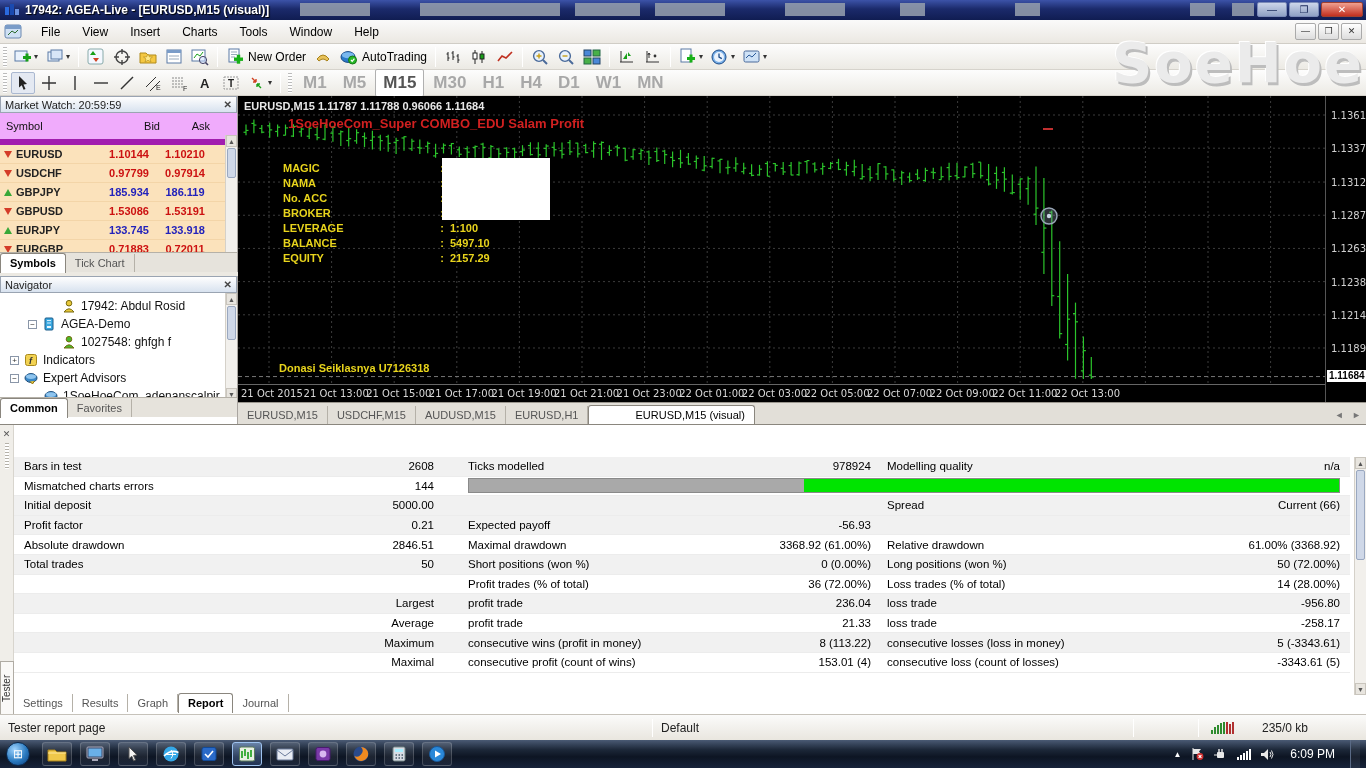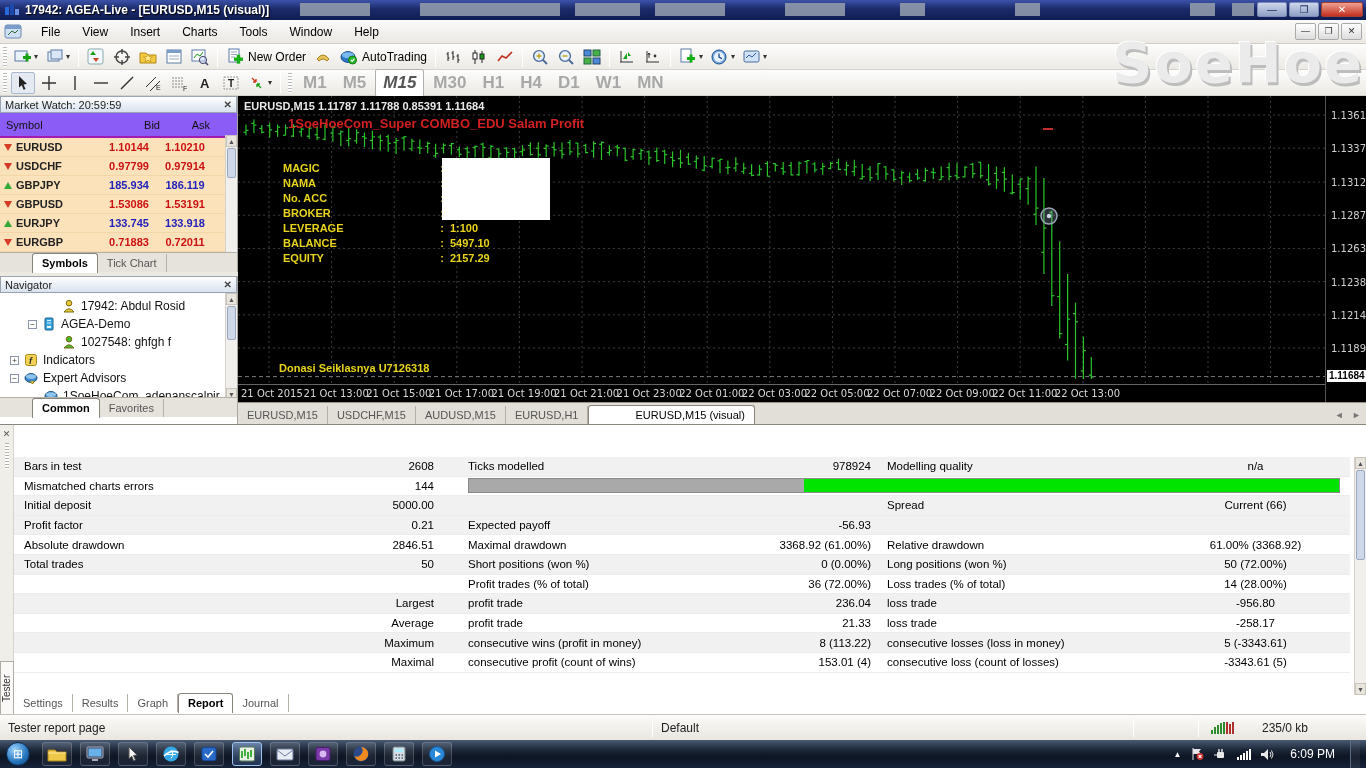--- a/index.html
+++ b/index.html
@@ -31,39 +31,39 @@
   .toolbar { left:0; width:1366px; height:26px; background:linear-gradient(#fdfdfd,#eceae4);
     display:flex; align-items:center; border-bottom:1px solid #d6d3cc; }
   #toolbar1 { top:44px; } #toolbar2 { top:70px; }
   .tbtn { height:22px; min-width:24px; display:flex; align-items:center; justify-content:center;
     border:1px solid transparent; border-radius:2px; margin:0 1px; padding:0 2px; }
   .tb-sep { width:1px; height:20px; background:#c9c5bd; margin:0 4px; border-right:1px solid #fff; }
   .grip { width:4px; height:20px; margin:0 3px; background:repeating-linear-gradient(#bbb 0 1px,#fff 1px 3px); }
   .tb-label { font-size:12px; margin-left:4px; }
   .dd-arrow { font-size:8px; color:#333; margin-left:2px; }
   .period-btn { font-size:17px; font-weight:bold; color:#a8a8a8; padding:3px 7px; margin:0 1px; }
-  .period-btn.active { color:#555; background:#fff; border:1px solid #b0b0b0; border-radius:2px;font-style:italic; }
+  .period-btn.active { color:#555; background:#fff; border:1px solid #b0b0b0; border-radius:2px; }
 
   
   #watermark { top:30px; right:2px; font-size:56px; font-weight:bold; letter-spacing:2px;
     color:#ebebeb; text-shadow:2px 3px 0 #bdbdbd,-1px -1px 0 #fff; z-index:40; pointer-events:none;
     font-family:"DejaVu Sans",sans-serif; }
 
   
   .panel-title { height:17px; background:linear-gradient(#fefefe,#d8e2ef); border:1px solid #9aa4b2;
     display:flex; align-items:center; justify-content:space-between; padding:0 4px; font-size:11px; color:#222; }
   .panel-x { font-size:10px; color:#444; font-weight:bold; }
-  .tabstrip { display:flex; align-items:flex-end; height:20px; background:#e6e3dc; border-top:1px solid #b5b1a8; font-size:11px;padding-left:32px; }
+  .tabstrip { display:flex; align-items:flex-end; height:20px; background:#e6e3dc; border-top:1px solid #b5b1a8; font-size:11px; }
   .tab { padding:3px 9px; color:#555; border-right:1px solid #b5b1a8; }
   .tab.active { background:#fff; border:1px solid #8a867e; border-bottom:none; color:#000; font-weight:bold;
     border-radius:3px 3px 0 0; margin-bottom:-1px; padding-bottom:4px; }
 
   
   #market-watch { left:0; top:96px; width:238px; height:176px; background:#fff; border-right:1px solid #a9a5a0; }
-  #mw-head { display:flex; height:25px; border-bottom:2px solid #a21caf; align-items:center; background:#8b5cf6; }
+  #mw-head { display:flex; height:32px; border-bottom:6px solid #a21caf; align-items:center; background:#f0abfc; }
   #mw-head div { font-size:11px; color:#111; }
   .mw-row { display:flex; height:19px; align-items:center; background:#fbe2bb; border-bottom:1px solid #f3d5a8; }
   .mw-sym { width:104px; display:flex; align-items:center; padding-left:4px; gap:4px; font-weight:bold; color:#222; }
   .mw-bid,.mw-ask { width:56px; text-align:center; padding-right:6px; font-weight:bold; }
   .arr { width:0; height:0; border-left:4px solid transparent; border-right:4px solid transparent; }
   .arr.down { border-top:7px solid #d43c28; }
   .arr.up { border-bottom:7px solid #38a838; }
   .v-red { color:#cc1111; } .v-blue { color:#2222bb; }
   .scrollbar-v { position:absolute; right:0; width:12px; background:#f2f0ec; border-left:1px solid #d5d1c9; }
   .sb-btn { height:12px; font-size:7px; color:#555; text-align:center; line-height:12px; background:#e8e5df; border:1px solid #c9c5bd; }
@@ -96,21 +96,21 @@
 
   
   #terminal { left:0; top:424px; width:1366px; height:290px; background:#fff; border-top:1px solid #8a867e; }
   #term-summary { display:flex; align-items:center; height:26px; padding-left:24px; font-size:12px; color:#111; border-bottom:1px solid #e4e1da; background:#fbfbfa; gap:6px; }
   .dot-ico { width:9px; height:9px; border-radius:50%; background:radial-gradient(#fff,#9a9a9a); border:1px solid #888; }
   #report { position:absolute; left:14px; top:32px; width:1336px; }
   .rep-row { display:flex; align-items:center; height:19.6px; border-bottom:1px solid #ececec; font-size:11.5px; }
   .rep-row.alt { background:#f1f1f1; }
   .rl1 { width:286px; padding-left:10px; } .rv1 { width:134px; text-align:right; }
   .rl2 { width:300px; padding-left:34px; } .rv2 { width:137px; text-align:right; }
-  .rl3 { width:300px; padding-left:16px; } .rv3 { flex:1; text-align:center; padding-right:10px; }
+  .rl3 { width:300px; padding-left:16px; } .rv3 { flex:1; text-align:right; padding-right:10px; }
   .progress-wrap { margin-left:34px; flex:1; height:15px; border:1px solid #8a8a8a; background:#a9a9a9; display:flex; margin-right:10px; }
   .progress-green { background:#00e400; height:100%; }
   #term-left { position:absolute; left:0; top:0; width:14px; height:290px; background:#f0eee9; border-right:1px solid #d8d5ce; }
   #tester-vtab { position:absolute; left:0; top:236px; width:14px; height:54px; border:1px solid #b0aca4; background:#faf9f7;
     writing-mode:vertical-rl; transform:rotate(180deg); font-size:10px; color:#333; text-align:center; }
   #tester-tabs { position:absolute; left:14px; bottom:2px; display:flex; align-items:flex-end; height:20px; font-size:11px; }
 
   
   #statusbar { left:0; top:714px; width:1366px; height:26px; background:linear-gradient(#fbfbfa,#e9e6df);
     border-top:1px solid #c6c2ba; display:flex; align-items:center; font-size:12px; color:#222; }
@@ -979,21 +979,21 @@
           <line x1="842.9000000000001" y1="274.8479235411163" x2="845.4000000000001" y2="274.8479235411163" stroke="#2bc42b" stroke-width="1.2"></line>
           <line x1="845.4000000000001" y1="254.6452871946041" x2="847.9000000000001" y2="254.6452871946041" stroke="#2bc42b" stroke-width="1.2"></line>
           <line x1="853.3000000000001" y1="261.016333309175" x2="853.3000000000001" y2="283" stroke="#2bc42b" stroke-width="1.2"></line>
           <line x1="850.8000000000001" y1="279.14949338636956" x2="853.3000000000001" y2="279.14949338636956" stroke="#2bc42b" stroke-width="1.2"></line>
           <line x1="853.3000000000001" y1="280.98814424922836" x2="855.8000000000001" y2="280.98814424922836" stroke="#2bc42b" stroke-width="1.2"></line>
           <line x1="0" y1="280.5732599999992" x2="1087" y2="280.5732599999992" stroke="#777" stroke-dasharray="4 3"></line>
           <line x1="805" y1="33" x2="815" y2="33" stroke="#c03030" stroke-width="2"></line>
           <circle cx="811" cy="120" r="8" fill="rgba(150,165,185,.3)" stroke="#9aa7b8" stroke-width="1.5"></circle>
           <circle cx="811" cy="120" r="2.2" fill="#c8d4e2"></circle>
         </svg>
-      <div id="ohlc-header">EURUSD,M15  1.11787 1.11788 0.85391 1.11684</div>
+      <div id="ohlc-header">EURUSD,M15  1.11787 1.11788 0.96066 1.11684</div>
       <div id="ea-title">1SoeHoeCom_Super COMBO_EDU Salam Profit</div>
       <div id="ea-info">
           <div class="ea-line" style="left: 45px; top: 66px;"><span>MAGIC</span><span style="position: absolute; left: 148px; white-space: pre;">   :  </span></div>
           <div class="ea-line" style="left: 45px; top: 81px;"><span>NAMA</span><span style="position: absolute; left: 148px; white-space: pre;">   :  </span></div>
           <div class="ea-line" style="left: 45px; top: 96px;"><span>No. ACC</span><span style="position: absolute; left: 148px; white-space: pre;">   :  </span></div>
           <div class="ea-line" style="left: 45px; top: 111px;"><span>BROKER</span><span style="position: absolute; left: 148px; white-space: pre;">   :  </span></div>
           <div class="ea-line" style="left: 45px; top: 126px;"><span>LEVERAGE</span><span style="position: absolute; left: 148px; white-space: pre;">   :  1:100</span></div>
           <div class="ea-line" style="left: 45px; top: 141px;"><span>BALANCE</span><span style="position: absolute; left: 148px; white-space: pre;">   :  5497.10</span></div>
           <div class="ea-line" style="left: 45px; top: 156px;"><span>EQUITY</span><span style="position: absolute; left: 148px; white-space: pre;">   :  2157.29</span></div>
         </div>

